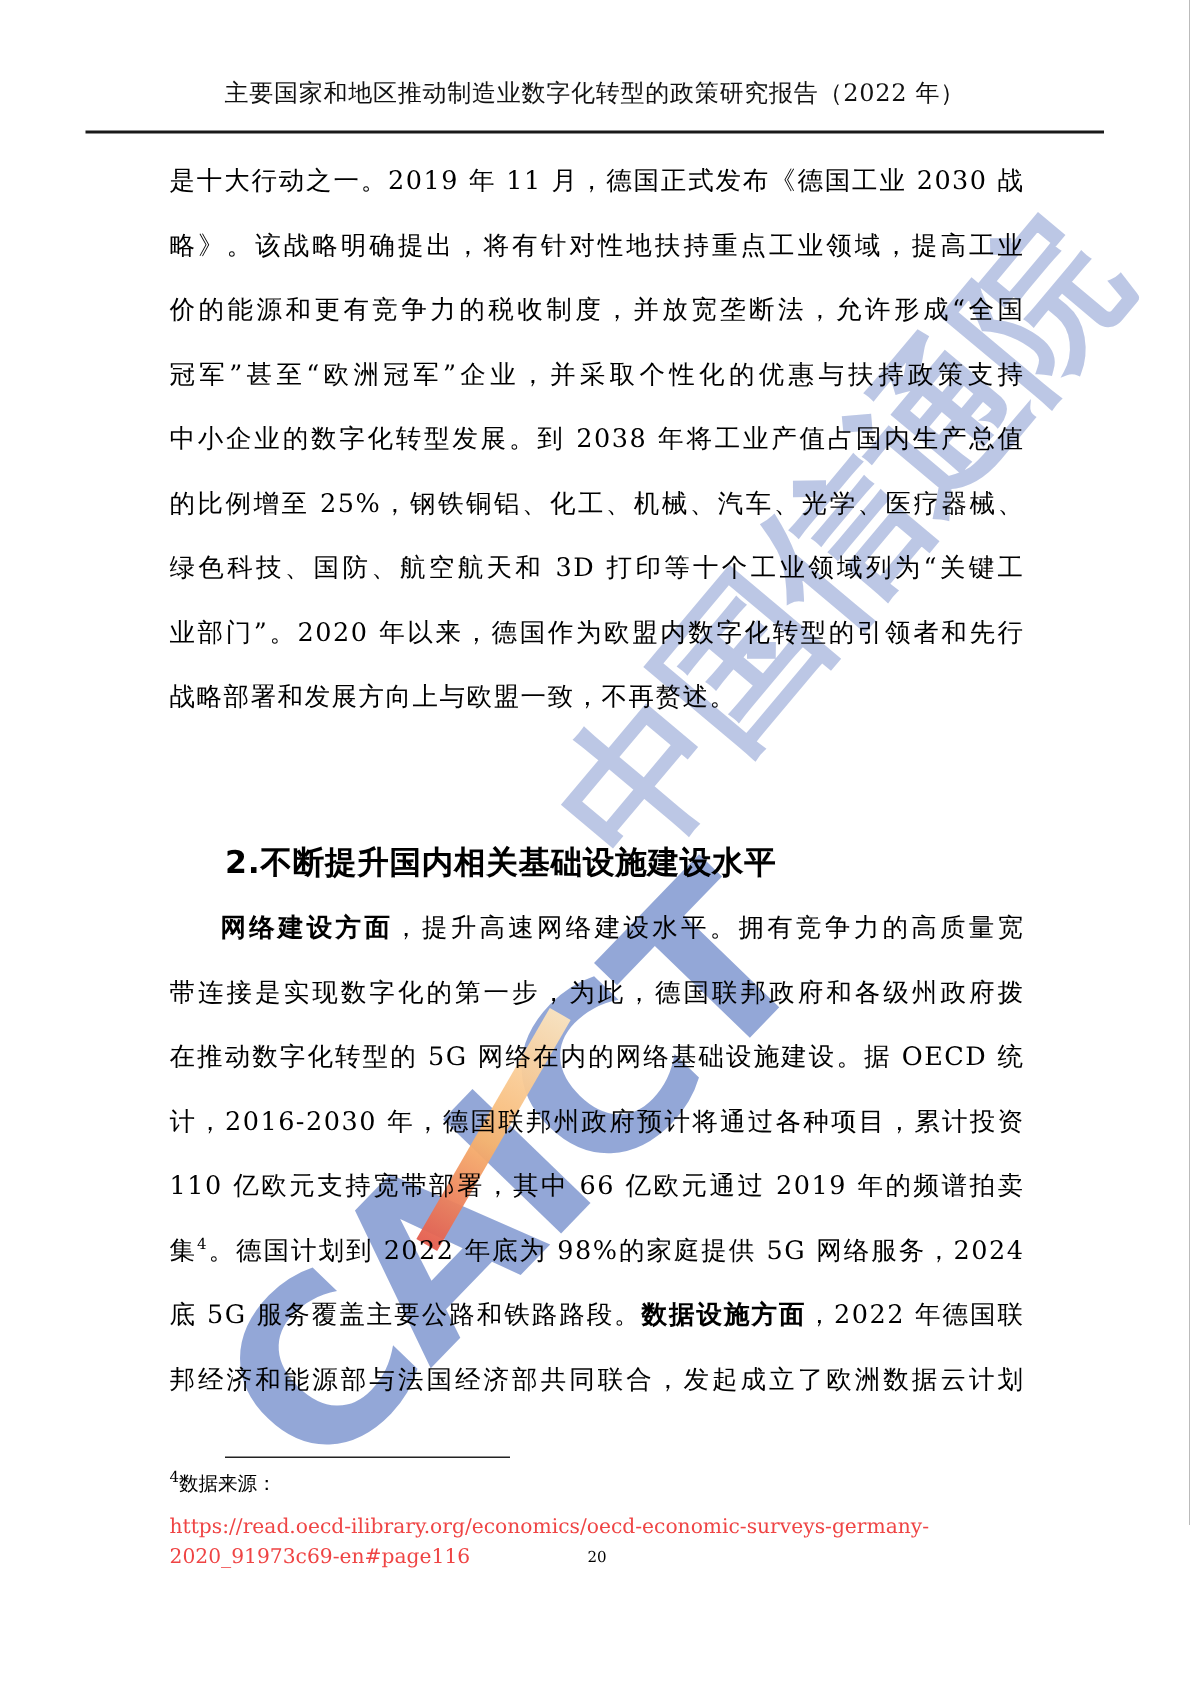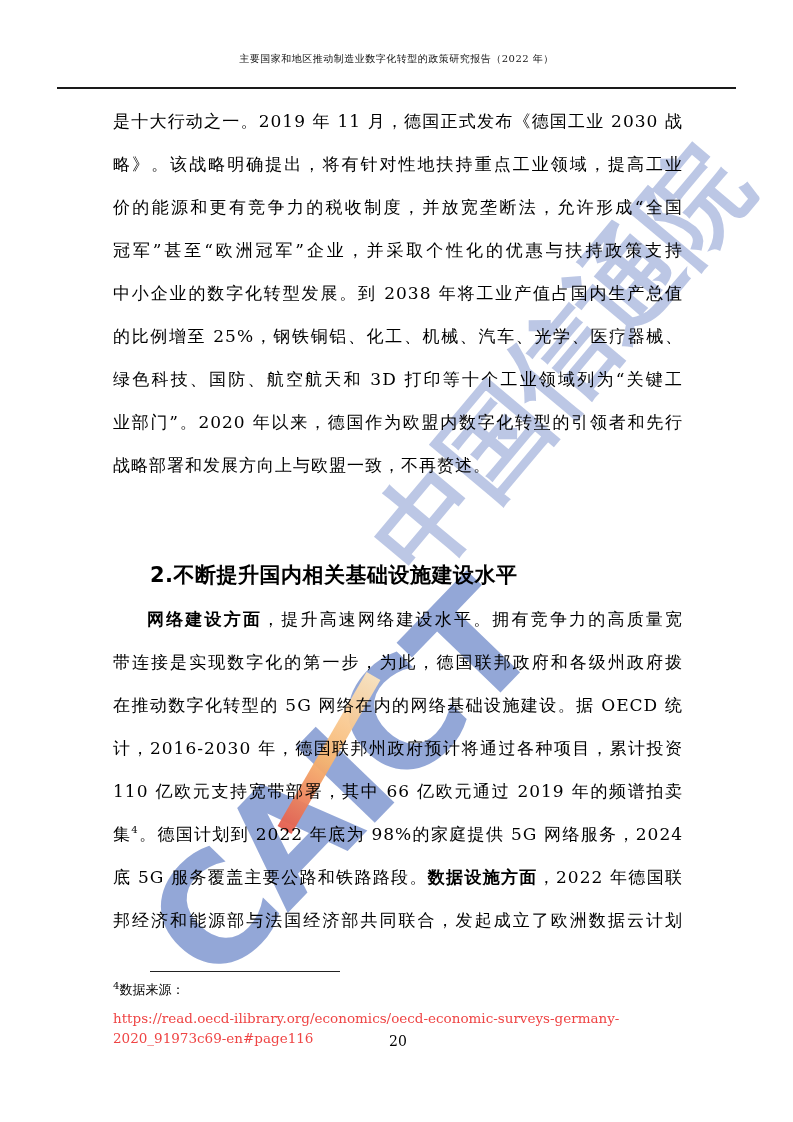--- a/index.html
+++ b/index.html
@@ -4,21 +4,21 @@
 <style>
   html,body{margin:0;padding:0;background:#888;}
   .page{
     position:relative;width:793px;height:1122px;margin:0 auto;
     background:#ffffff;overflow:hidden;
     font-family:"DejaVu Serif","Liberation Serif",serif;color:#000;
   }
   
   .header-title{
     position:absolute;top:52px;left:57px;width:679px;
-    text-align:center;font-size:10px;letter-spacing:0.5px;color:#111;
+    text-align:center;font-size:16px;letter-spacing:0.5px;color:#111;
   }
   .header-rule{
     position:absolute;top:87px;left:57px;width:679px;height:0;
     border-top:2px solid #1a1a1a;
   }
   
   .watermark{position:absolute;inset:0;z-index:0;pointer-events:none;}
   .wm-caict{
     position:absolute;left:61px;top:698px;width:560px;height:170px;
     transform:rotate(-46deg);transform-origin:center;
@@ -68,21 +68,21 @@
   .fn-label{
     position:absolute;left:113px;top:980px;width:570px;z-index:2;
     font-size:13px;line-height:20px;
   }
   .fn-url{
     position:absolute;left:113px;top:1008px;width:600px;z-index:2;
     font-size:13.5px;line-height:20px;color:#ef4444;text-decoration:none;
   }
   .page-number{
     position:absolute;left:113px;top:1033px;width:570px;z-index:2;
-    text-align:center;font-size:14px;
+    text-align:center;font-size:10px;
   }
 </style>
 </head>
 <body>
 
 <div class="page">
 
   <div class="watermark">
     <div class="wm-caict">CAICT</div>
     <div class="wm-slash"></div>

